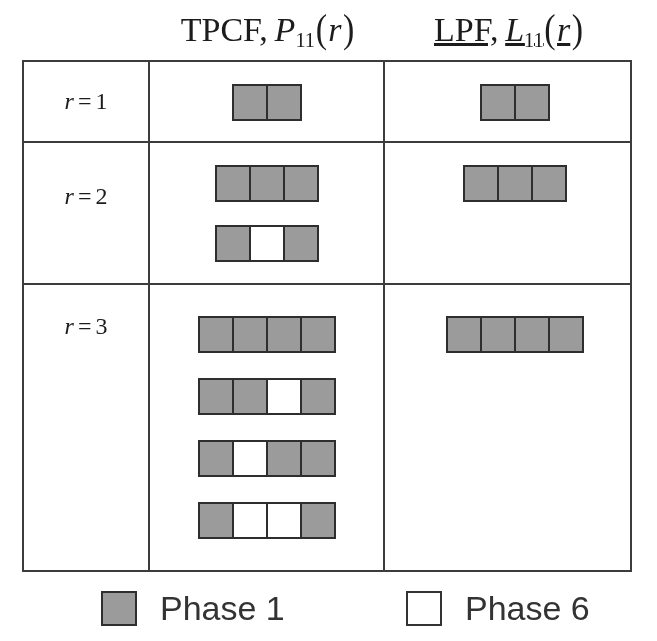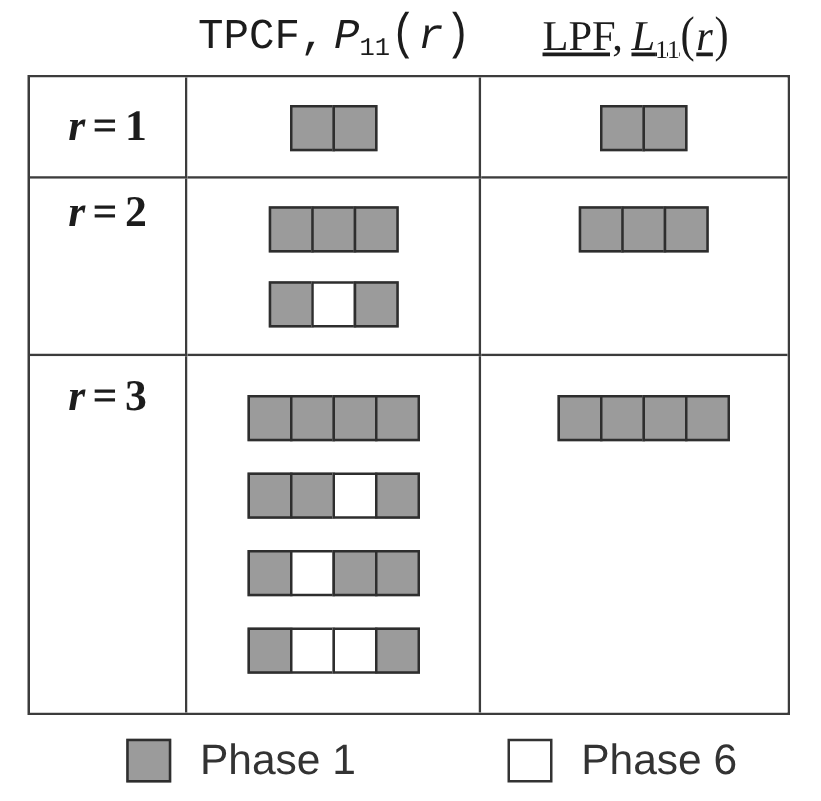--- a/index.html
+++ b/index.html
@@ -14,44 +14,44 @@
   body{
     width:657px;height:641px;position:relative;overflow:hidden;
     font-family:"Liberation Serif", serif;color:var(--ink);
   }
   
   .htitle{
     position:absolute;top:6px;height:48px;
     font-size:34px;text-align:center;white-space:nowrap;
     line-height:48px;
   }
-  .htitle.tpcf{left:150px;width:235px;font-family:Liberation Mono, monospace;}
+  .htitle.tpcf{left:150px;width:235px;}
   .htitle.lpf{left:385px;width:247px;text-decoration:underline;}
   .prefix{margin-right:.20em;}
   .sym{font-style:italic;}
   .sub{font-size:.60em;font-style:normal;position:relative;top:.30em;margin-right:.03em;}
   .paren{display:inline-block;transform:scaleY(1.18);transform-origin:center 60%;}
   .argvar{font-style:italic;padding:0 .04em;}
   
   .ftable{
     position:absolute;left:22px;top:60px;width:610px;height:512px;
     border:2px solid var(--grid);
     display:grid;
     grid-template-columns:126px 235px 1fr;
     grid-template-rows:81px 142px 1fr;
     background:#fff;
   }
   .cell{background:#fff;}
   .cell.cb{border-bottom:2px solid var(--grid);}
   .cell.cr{border-right:2px solid var(--grid);}
   .labelcell{display:flex;justify-content:center;align-items:flex-start;}
   .labelcell.vcenter{align-items:center;}
-  .labelcell.pt2{padding-top:7px;}
-  .labelcell.pt3{padding-top:12px;}
-  .rlbl{font-size:35px;white-space:nowrap;line-height:1.15;font-weight:bold;}
+  .labelcell.pt2{padding-top:40px;}
+  .labelcell.pt3{padding-top:28px;}
+  .rlbl{font-size:24px;white-space:nowrap;line-height:1.15;}
   .rlbl .rvar{font-style:italic;}
   .rlbl .req{margin:0 .17em;}
   .seqcell{display:flex;flex-direction:column;align-items:center;}
   .row1.seqcell{padding-top:22px;}
   .row2.seqcell{padding-top:22px;gap:23px;}
   .row3.seqcell{padding-top:31px;gap:25px;}
   .seqcell.lpfcell{padding-left:14px;}
   .strip{display:flex;}
   .sq{
     width:36px;height:37px;border:2px solid var(--sq-border);

